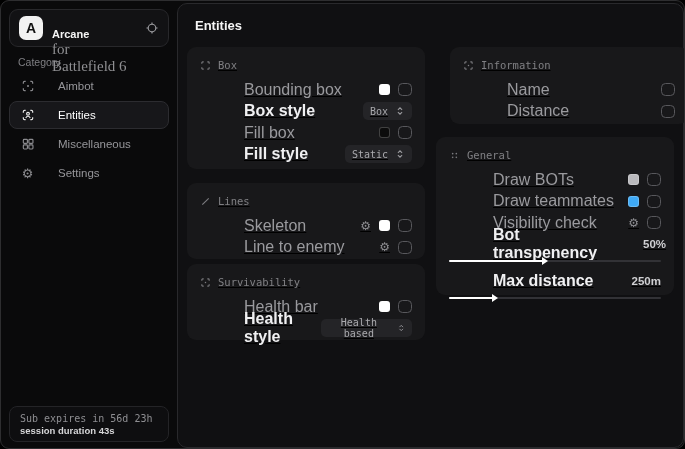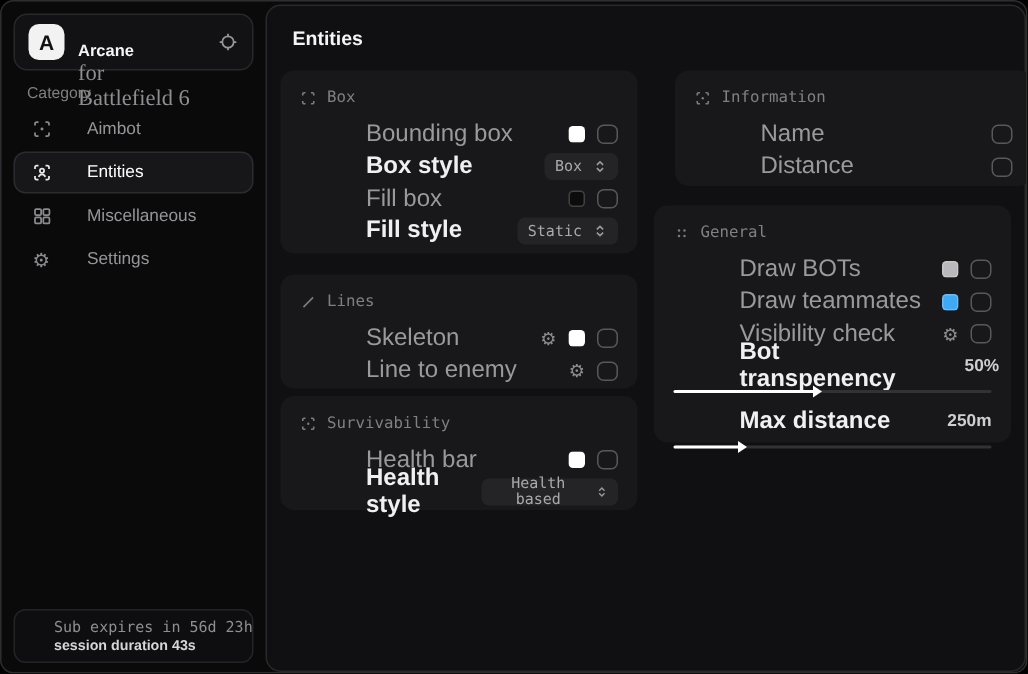--- a/index.html
+++ b/index.html
@@ -17,29 +17,29 @@
   .app-sub { color:#8f8f92; font-size:15px;font-family:Liberation Serif, serif; }
   .icon-btn { display:flex; align-items:center; justify-content:center; cursor:pointer; }
 
   .category-label { position:absolute; left:17px; top:55px; color:#7f7f83; font-size:10.5px; }
   .nav { position:absolute; left:8px; top:71px; width:160px; display:flex; flex-direction:column; gap:1px; }
   .nav-item { height:28px; display:flex; align-items:center; gap:23px; padding:0 10px; color:#96969a; font-size:11.5px; border:1px solid transparent; border-radius:8px; cursor:pointer; }
   .nav-item.active { background:#17171a; border-color:#2c2c30; color:#ffffff; }
   .nav-item .nicon { width:15px; display:flex; justify-content:center; color:#8b8b8f; }
   .nav-item.active .nicon { color:#e8e8e8; }
 
-  .footer-card { position:absolute; left:8px; bottom:6px; width:160px; height:36px; background:#0e0e10; border:1px solid #242427; border-radius:8px; padding:4px 26px; display:flex; flex-direction:column; justify-content:center; gap:1px; }
+  .footer-card { position:absolute; left:8px; bottom:6px; width:160px; height:36px; background:#0e0e10; border:1px solid #242427; border-radius:8px; padding:4px 10px; display:flex; flex-direction:column; justify-content:center; gap:1px; }
   .footer-line1 { color:#8f8f93; font-size:10px; font-family:"DejaVu Sans Mono", monospace; white-space:nowrap; }
   .footer-line2 { color:#d6d6d8; font-size:9.5px; font-weight:bold; }
 
   
   .main { position:absolute; left:176px; top:2px; width:507px; height:445px; background:#101012; border:1px solid #29292c; border-radius:10px; }
   .page-title { position:absolute; left:17px; top:14px; color:#f5f5f5; font-size:13px; font-weight:bold; }
 
-  .panel { position:absolute; background:#18181a; border-radius:9px; padding:11px 13px 0 13px; }
+  .panel { position:absolute; background:#18181a; border-radius:9px; padding:11px 13px 0 13px;text-decoration:underline; }
   .panel-header { display:flex; align-items:center; gap:7px; color:#808084; font-size:10.5px; font-family:"DejaVu Sans Mono", monospace; height:14px; margin-bottom:7px; }
   .panel-header svg { color:#7c7c80; }
 
   .p-box { left:9px; top:43px; width:238px; height:122px; }
   .p-lines { left:9px; top:179px; width:238px; height:76px; }
   .p-surv { left:9px; top:260px; width:238px; height:76px; }
   .p-info { left:272px; top:43px; width:238px; height:77px; }
   .p-general { left:258px; top:133px; width:238px; height:158px; }
 
   .row { height:21.5px; display:flex; align-items:center; justify-content:space-between; }

